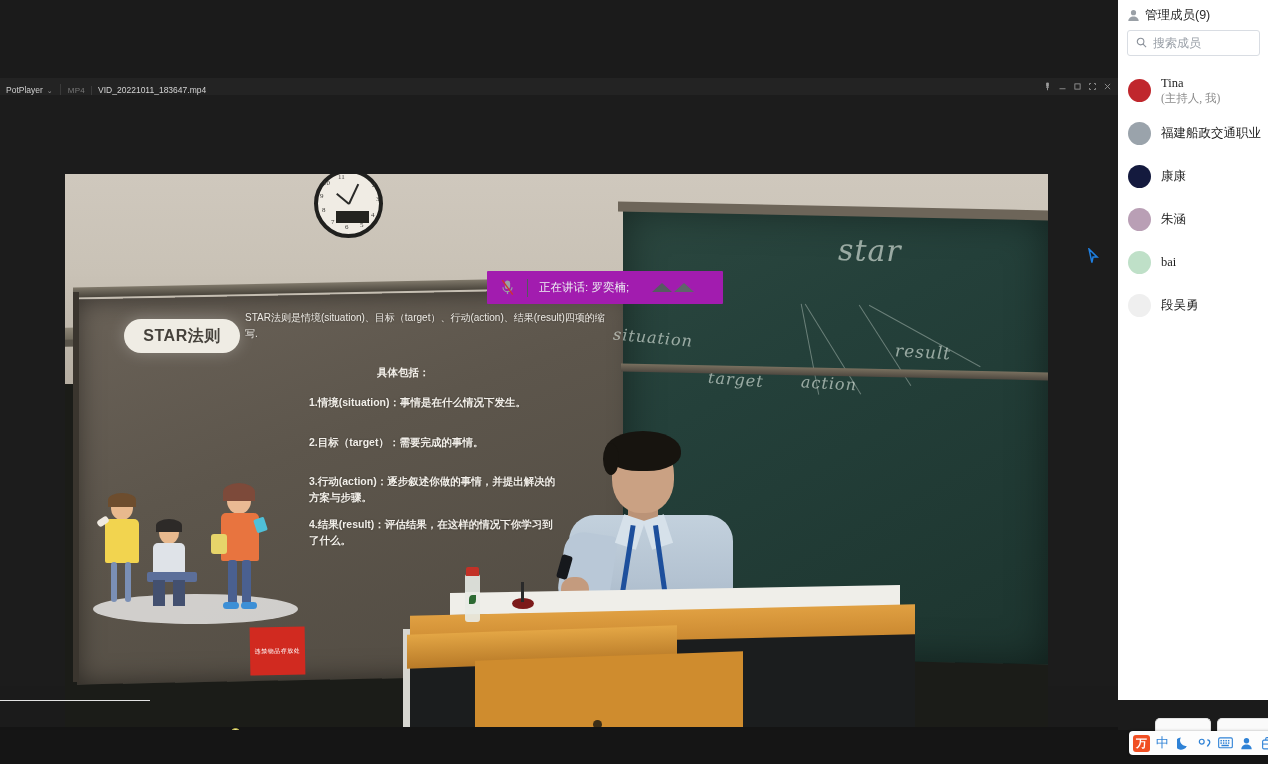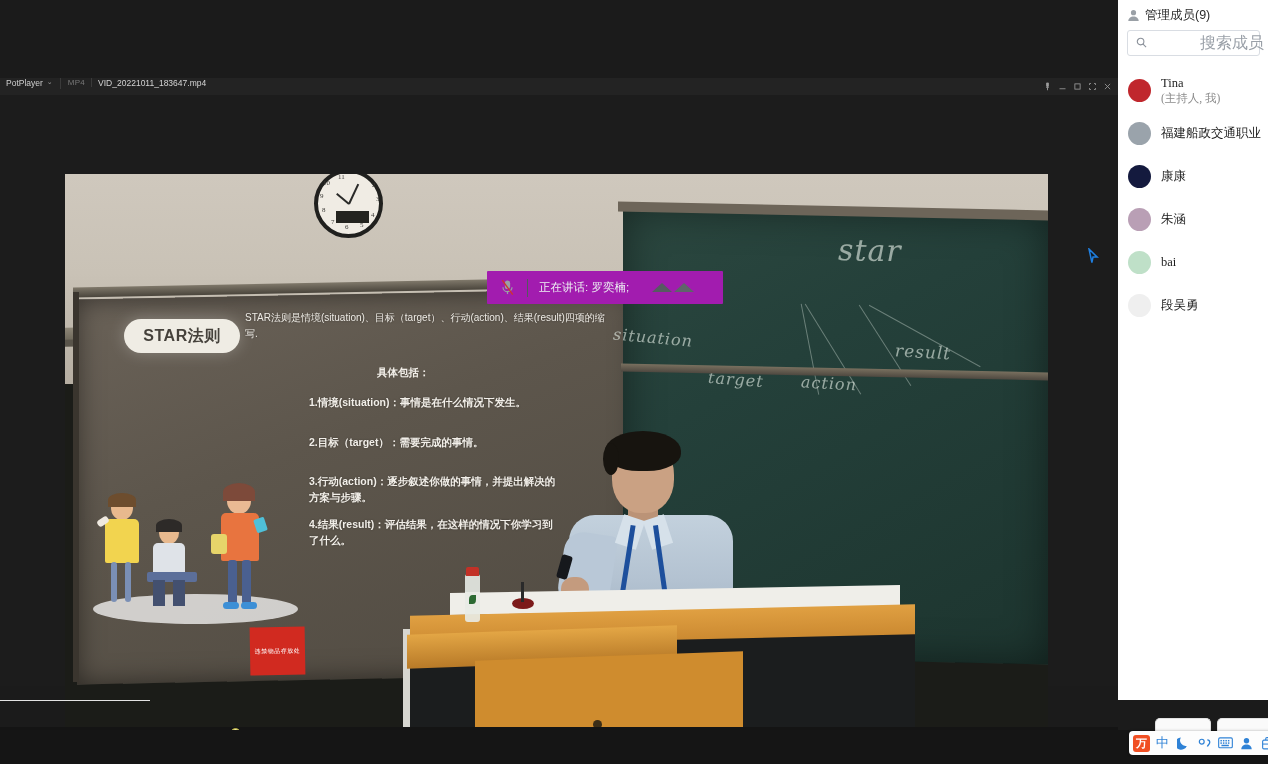--- a/index.html
+++ b/index.html
@@ -23,39 +23,39 @@
   }
   .pt-header .glyph { width:13px; height:13px; display:block; }
   .pt-title { font-size:12.5px; color:#2b2b2b; white-space:nowrap; letter-spacing:0; }
   .pt-search-wrap { padding:0 8px 0 9px; }
   .pt-search {
     display:flex; align-items:center; gap:6px; height:26px;
     border:1px solid #d9dde3; border-radius:3px; background:#fff;
     padding:0 8px; width:100%;
   }
   .pt-search svg { flex:none; }
-  .pt-search .ph { font-size:16px; color:#9aa0a8; white-space:nowrap;margin-left:47px; }
+  .pt-search .ph { font-size:12px; color:#9aa0a8; white-space:nowrap; }
   .pt-list { margin-top:13px;font-family:Liberation Serif, serif; }
   .pt-row {
     display:flex; align-items:center; gap:10px;
     height:43px; padding-left:10px; white-space:nowrap;
   }
   .avatar {
     width:23px; height:23px; border-radius:50%; flex:none;
     background:#dcdcdc; position:relative; overflow:hidden;
   }
   .pt-names { display:flex; flex-direction:column; line-height:1.25; overflow:hidden; }
   .pt-name { font-size:12.5px; color:#1d1d1d; }
   .pt-sub { font-size:11.5px; color:#8c8c8c; }
   .pt-divider { position:absolute; left:0; top:700px; width:150px; height:1px; background:#e3e3e3; }
 
   
   .potplayer { position:absolute; left:0px; top:78px; width:1118px; height:608px; background:#1c1c1c; }
   .pp-titlebar {
-    height:17px; background:#232323; display:flex; align-items:flex-start;
+    height:17px; background:#232323; display:flex; align-items:flex-end;
     padding-left:6px; color:#b9b9b9; font-size:8.5px; position:relative;
   }
   .pp-brand { color:#cfcfcf; font-size:8.5px; }
   .pp-caret { margin-left:4px; font-size:7px; color:#9a9a9a; }
   .pp-sep { width:1px; height:11px; background:#3a3a3a; margin:0 7px; }
   .pp-ext { color:#777; font-size:8px; letter-spacing:.3px; }
   .pp-sep2 { width:1px; height:9px; background:#3a3a3a; margin:0 6px; }
   .pp-file { color:#d4d4d4; font-size:8.5px; }
   .pp-winbtns { position:absolute; right:3px; top:0; height:17px; display:flex; align-items:center; gap:0; }
   .pp-wb { width:15px; height:17px; display:flex; align-items:center; justify-content:center; color:#9d9d9d; }

